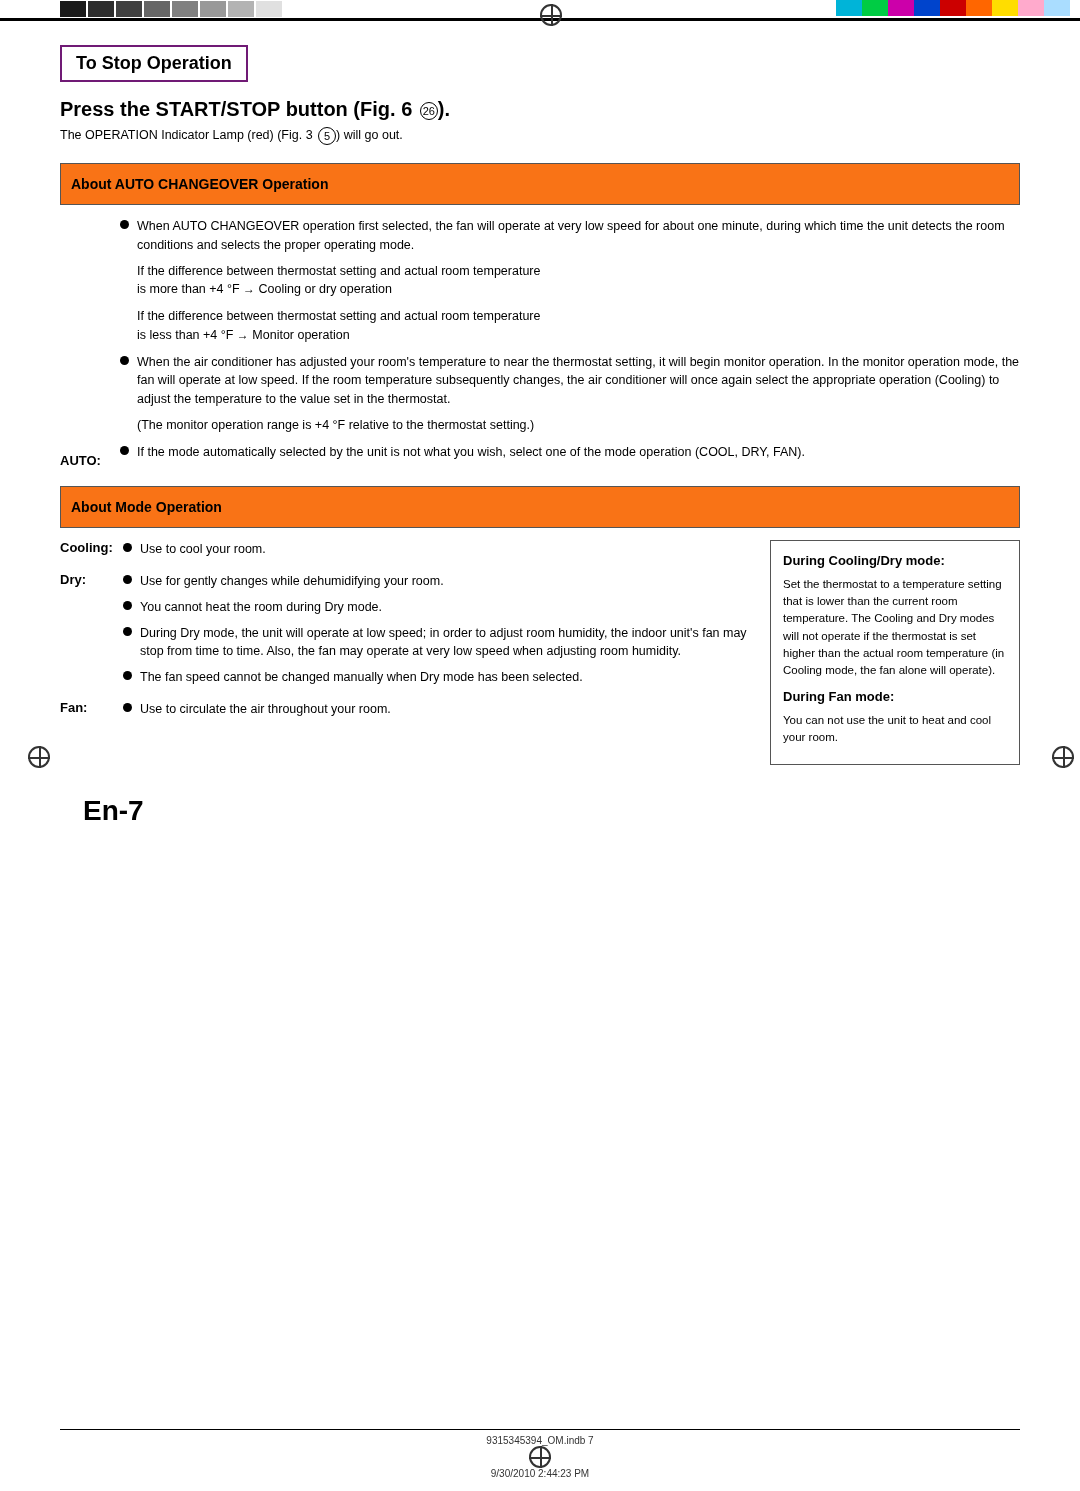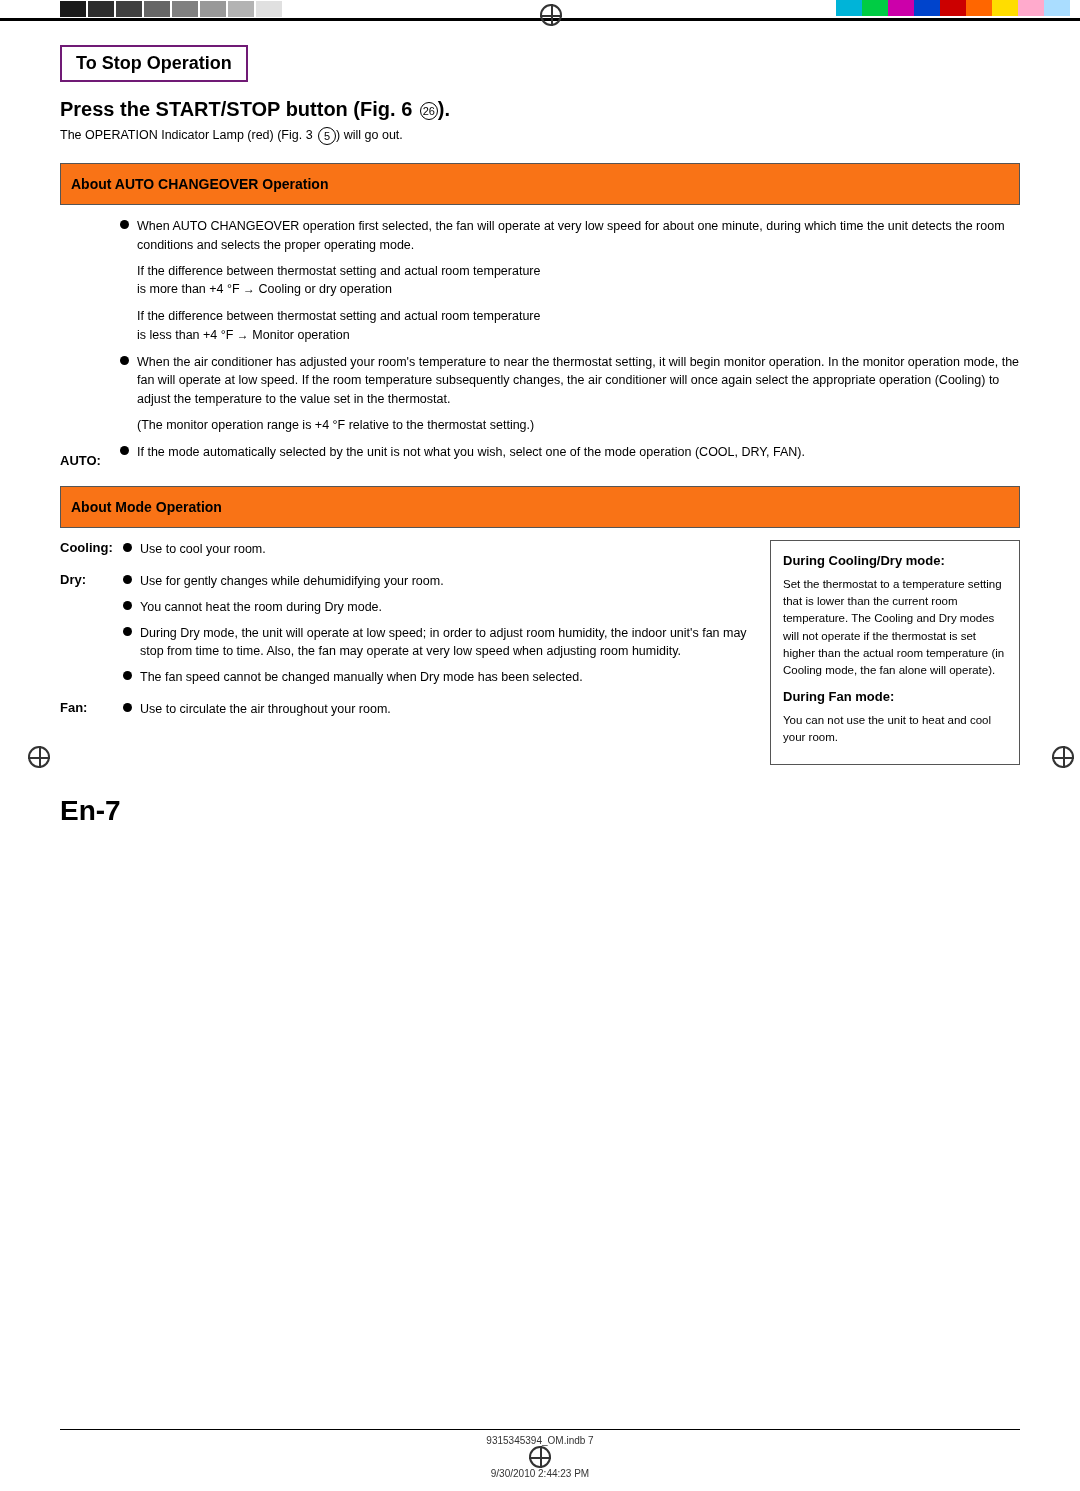--- a/index.html
+++ b/index.html
@@ -267,20 +267,21 @@
     .footer-right {
       font-size: 10px;
       color: #333;
     }
 
     
     .page-number {
       font-size: 28px;
       font-weight: bold;
       margin-top: 30px;
+      margin-left: 23px;
     }
 
     .arrow-right {
       display: inline-block;
       font-size: 12px;
     }
   </style>
 </head>
 <body>
 

